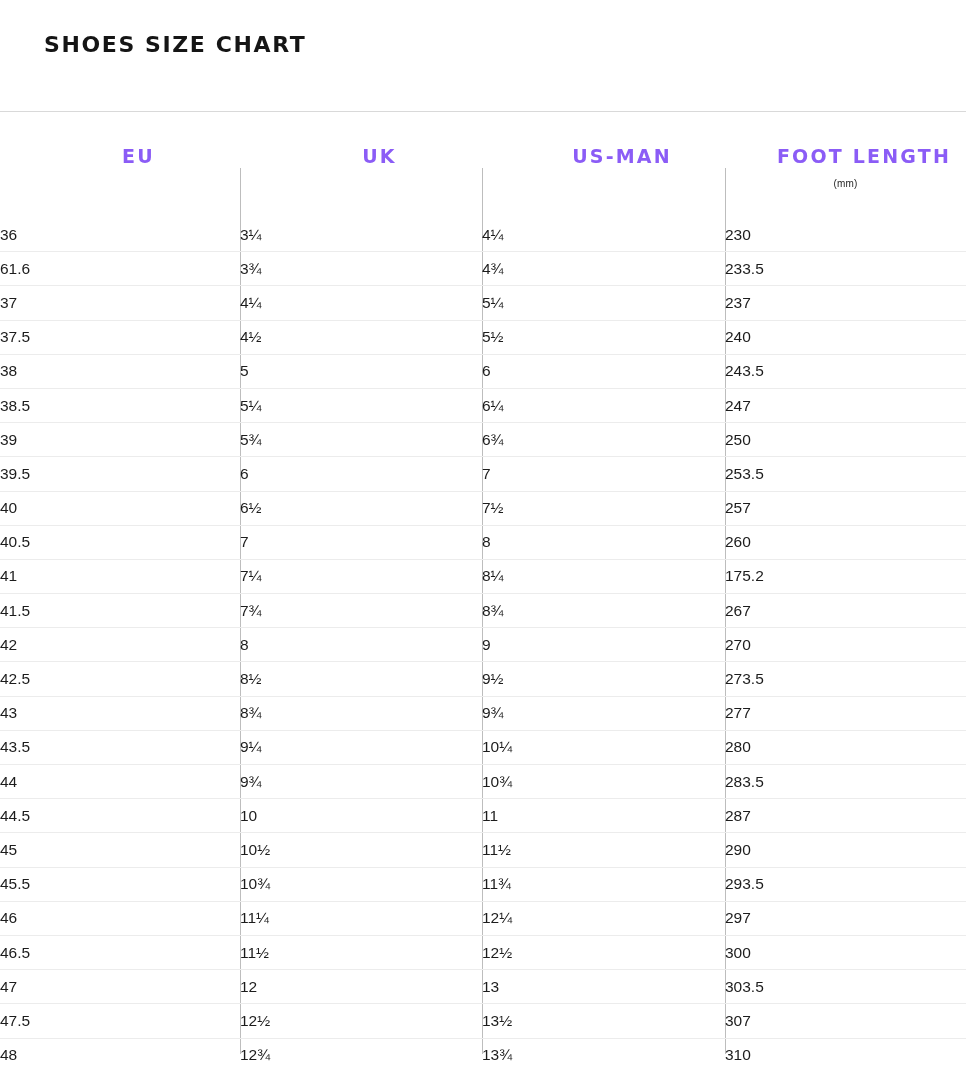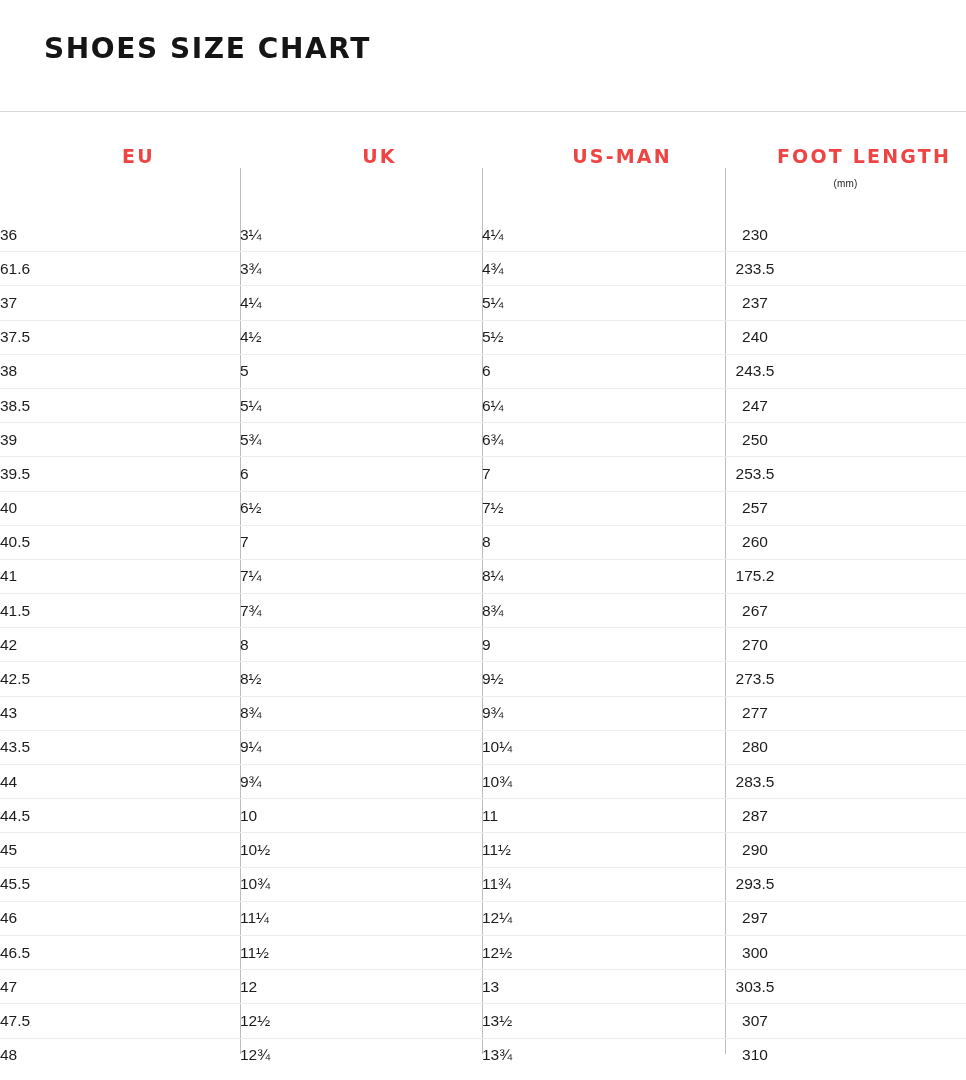--- a/index.html
+++ b/index.html
@@ -19,21 +19,21 @@
     position: relative;
     width: 966px;
     height: 1080px;
     background: #ffffff;
   }
 
   .title {
     position: absolute;
     top: 32px;
     left: 44px;
-    font-size: 28px;
+    font-size: 22px;
     font-weight: bold;
     letter-spacing: 1.6px;
     color: #151515;
     font-family: "DejaVu Sans", sans-serif;
   }
 
   .rule-top {
     position: absolute;
     top: 111px;
     left: 0;
@@ -66,21 +66,21 @@
     vertical-align: top;
     text-align: center;
   }
 
   .col-head {
     display: block;
     padding-top: 33px;
     font-size: 19px;
     font-weight: bold;
     letter-spacing: 2.2px;
-    color: #ef4444;
+    color: #8b5cf6;
     font-family: "DejaVu Sans", sans-serif;
     padding-left: 37px;
   }
 
   .col-sub {
     display: block;
     margin-top: 11px;
     font-size: 10px;
     font-weight: normal;
     letter-spacing: 0.2px;
@@ -120,21 +120,21 @@
   .v1 { left: 240px; top: 168px; height: 886px; }
   .v2 { left: 482px; top: 168px; height: 886px; }
   .v3 { left: 725px; top: 168px; height: 886px; }
 
   
   .cell-eu   { padding-left: 108px; }
   .cell-uk   { padding-left: 102px; }
   .cell-us   { padding-left: 105px; }
   .cell-fl   { padding-left: 98px; text-align: left; }
 
-  .cell-fl span { display: inline-block; min-width: 60px; text-align: center; }
+  .cell-fl span { display: inline-block; min-width: 60px; text-align: left; }
 </style>
 </head>
 <body>
 
 <div class="page">
 
   <div class="title">SHOES SIZE CHART</div>
 
   <div class="rule-top"></div>
 

